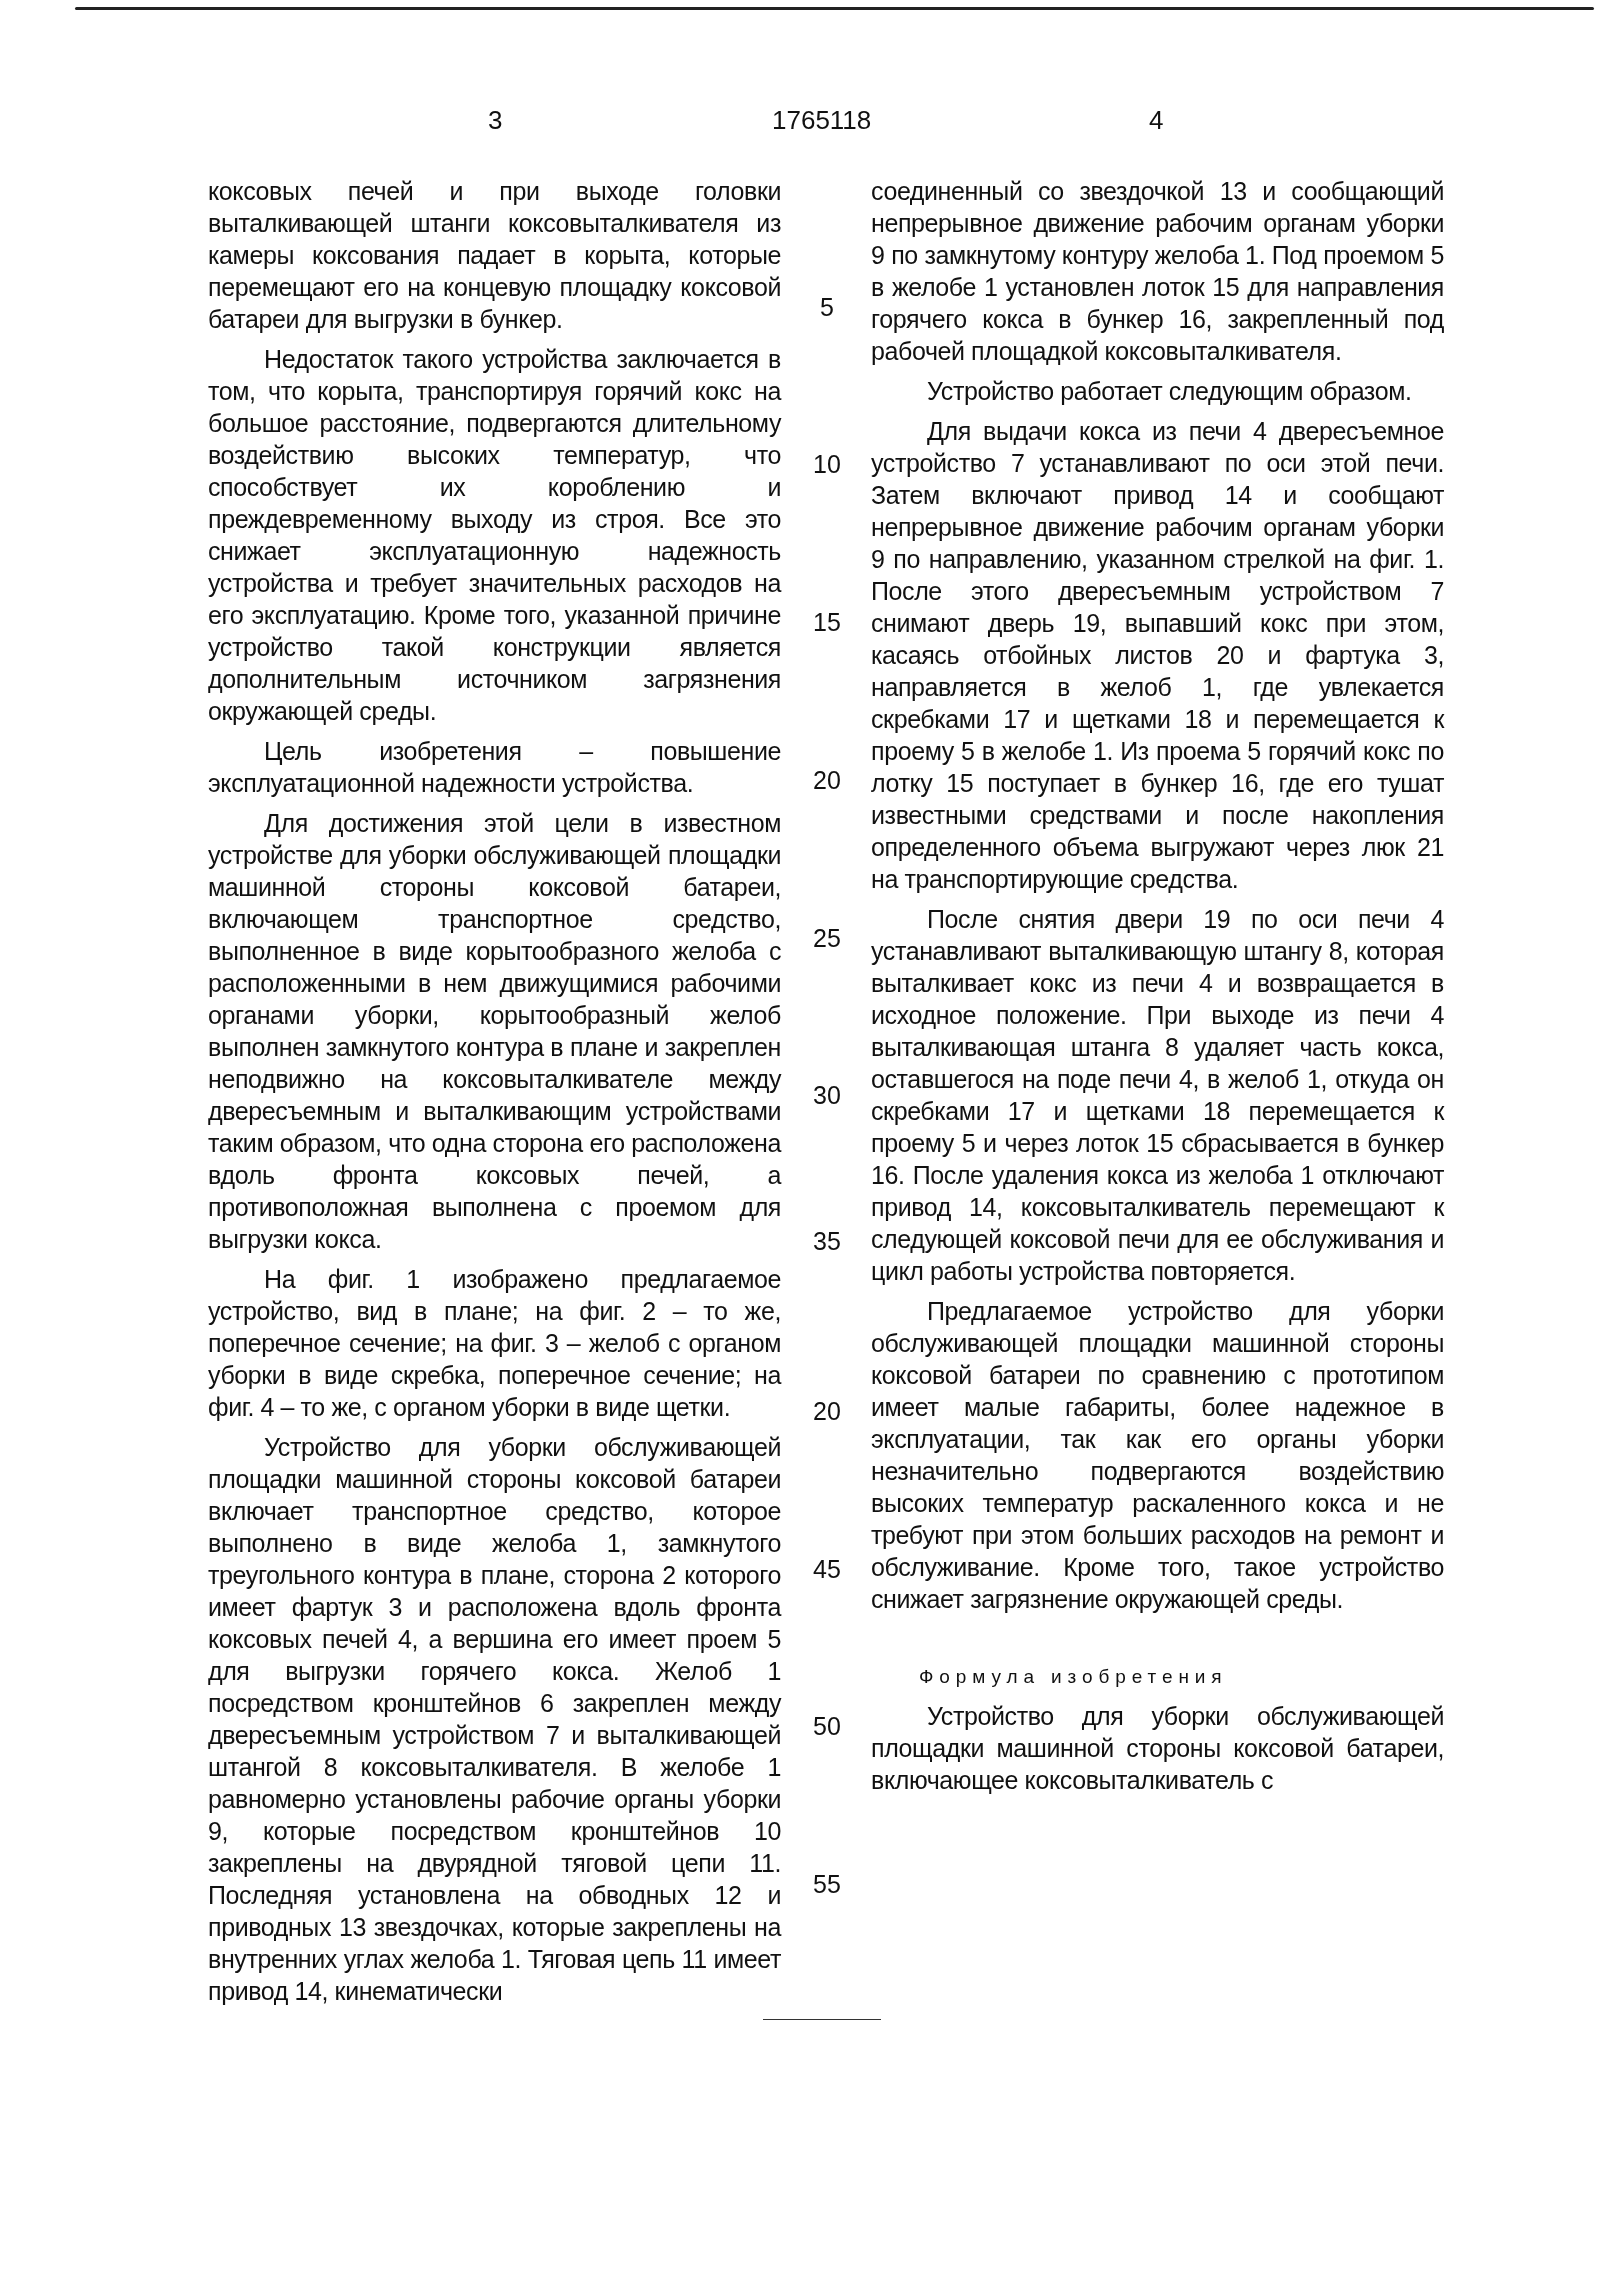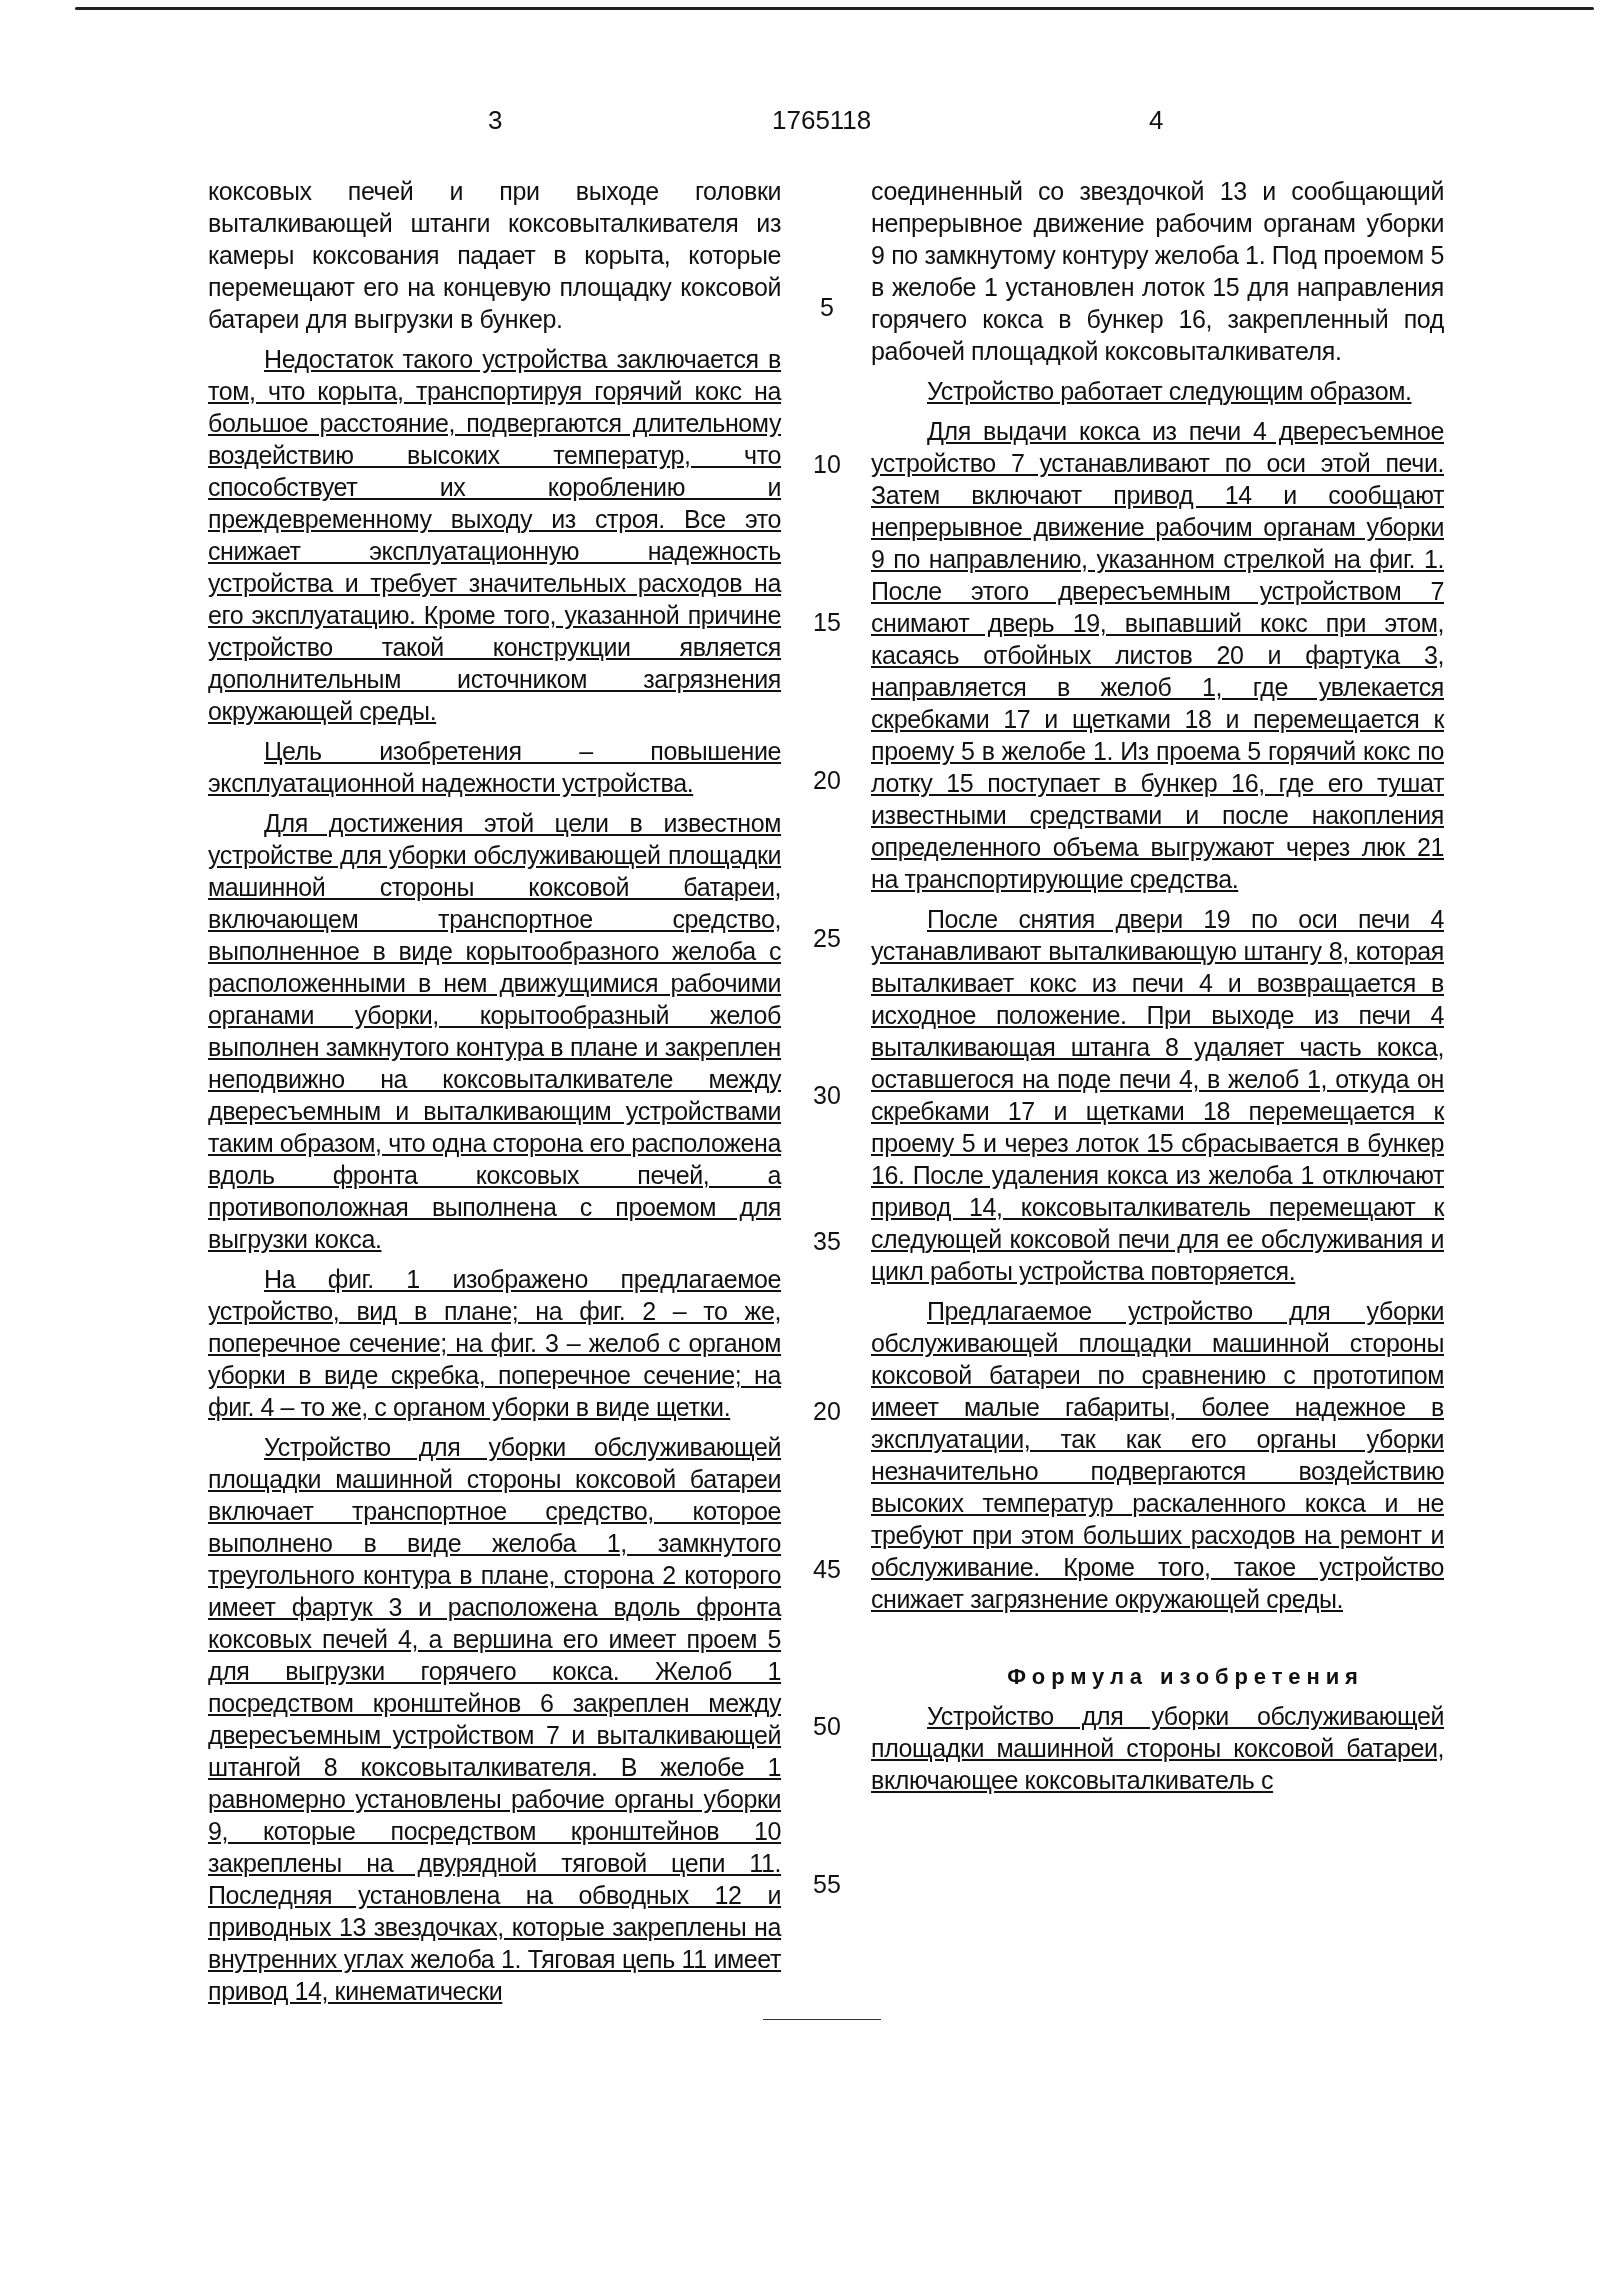--- a/index.html
+++ b/index.html
@@ -6,24 +6,24 @@
   body { width: 1623px; height: 2295px; position: relative; overflow: hidden;
          font-family: "Liberation Sans", sans-serif; color: #111; }
   .top-rule { position: absolute; left: 75px; top: 6.5px; width: 1519px; height: 3.9px;
               background: linear-gradient(#222,#222); border-radius: 2px; }
   .hdr { position: absolute; top: 105px; font-size: 26px; }
   .col { position: absolute; top: 167px; width: 589px; font-size: 25px; line-height: 32px;
          letter-spacing: -0.4px; }
   .col-left { left: 200px; }
   .col-right { left: 863px; }
   .col p { margin: 8px; text-align: justify; text-align-last: left; hyphens: manual; }
-  .col p.ind { text-indent: 56px; text-decoration: underline; }
+  .col p.ind { text-indent: 56px; }
   .col .spacer { height: 31px; }
-  .col h2 { margin: 6.5px 0 0 0; font-weight: bold; font-size: 22px; letter-spacing: 5.9px;
-            text-indent: 56px; line-height: 31px; text-align: center; }
+  .col h2 { margin: 6.5px 0 0 0; font-weight: normal; font-size: 19px; letter-spacing: 5.9px;
+            text-indent: 56px; line-height: 31px; }
   .linenums { position: absolute; left: 804px; top: 167px; width: 46px; font-size: 25px; }
   .linenum { position: absolute; left: 0; width: 46px; text-align: center; }
   .short-rule { position: absolute; left: 763px; top: 2019px; width: 118px; height: 1.3px; background:#333; }
 </style>
 </head>
 <body>
 
 <div class="top-rule"></div>
 
 <div class="hdr" style="left:488px">3</div>

